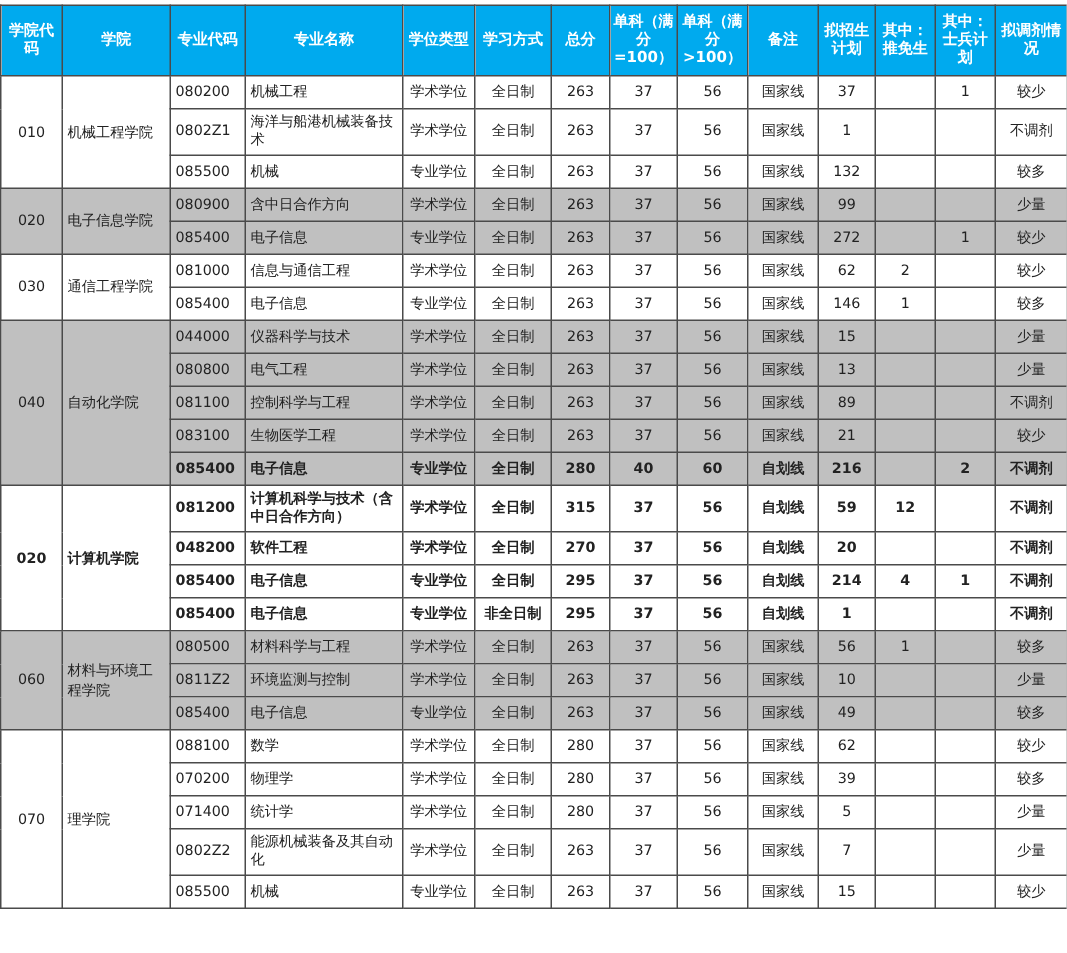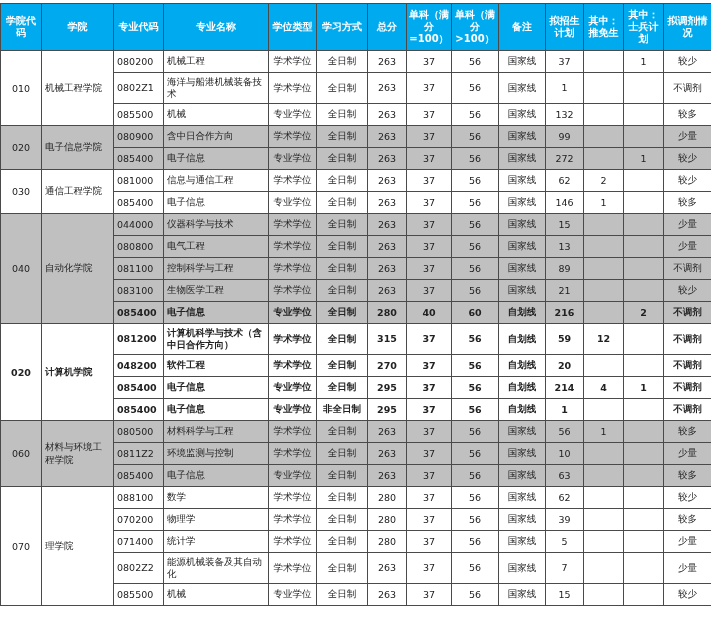--- a/index.html
+++ b/index.html
@@ -320,21 +320,21 @@
       </tr>
       <tr class="gray">
         <td class="left">085400</td>
         <td class="left">电子信息</td>
         <td class="">专业学位</td>
         <td class="">全日制</td>
         <td class="">263</td>
         <td class="">37</td>
         <td class="">56</td>
         <td class="">国家线</td>
-        <td class="">63</td>
+        <td class="">49</td>
         <td class=""></td>
         <td class=""></td>
         <td class="">较多</td>
       </tr>
       <tr class="white">
         <td rowspan="5" class="rowspan-cell">070</td>
         <td rowspan="5" class="rowspan-cell left">理学院</td>
         <td class="left">088100</td>
         <td class="left">数学</td>
         <td class="">学术学位</td>

